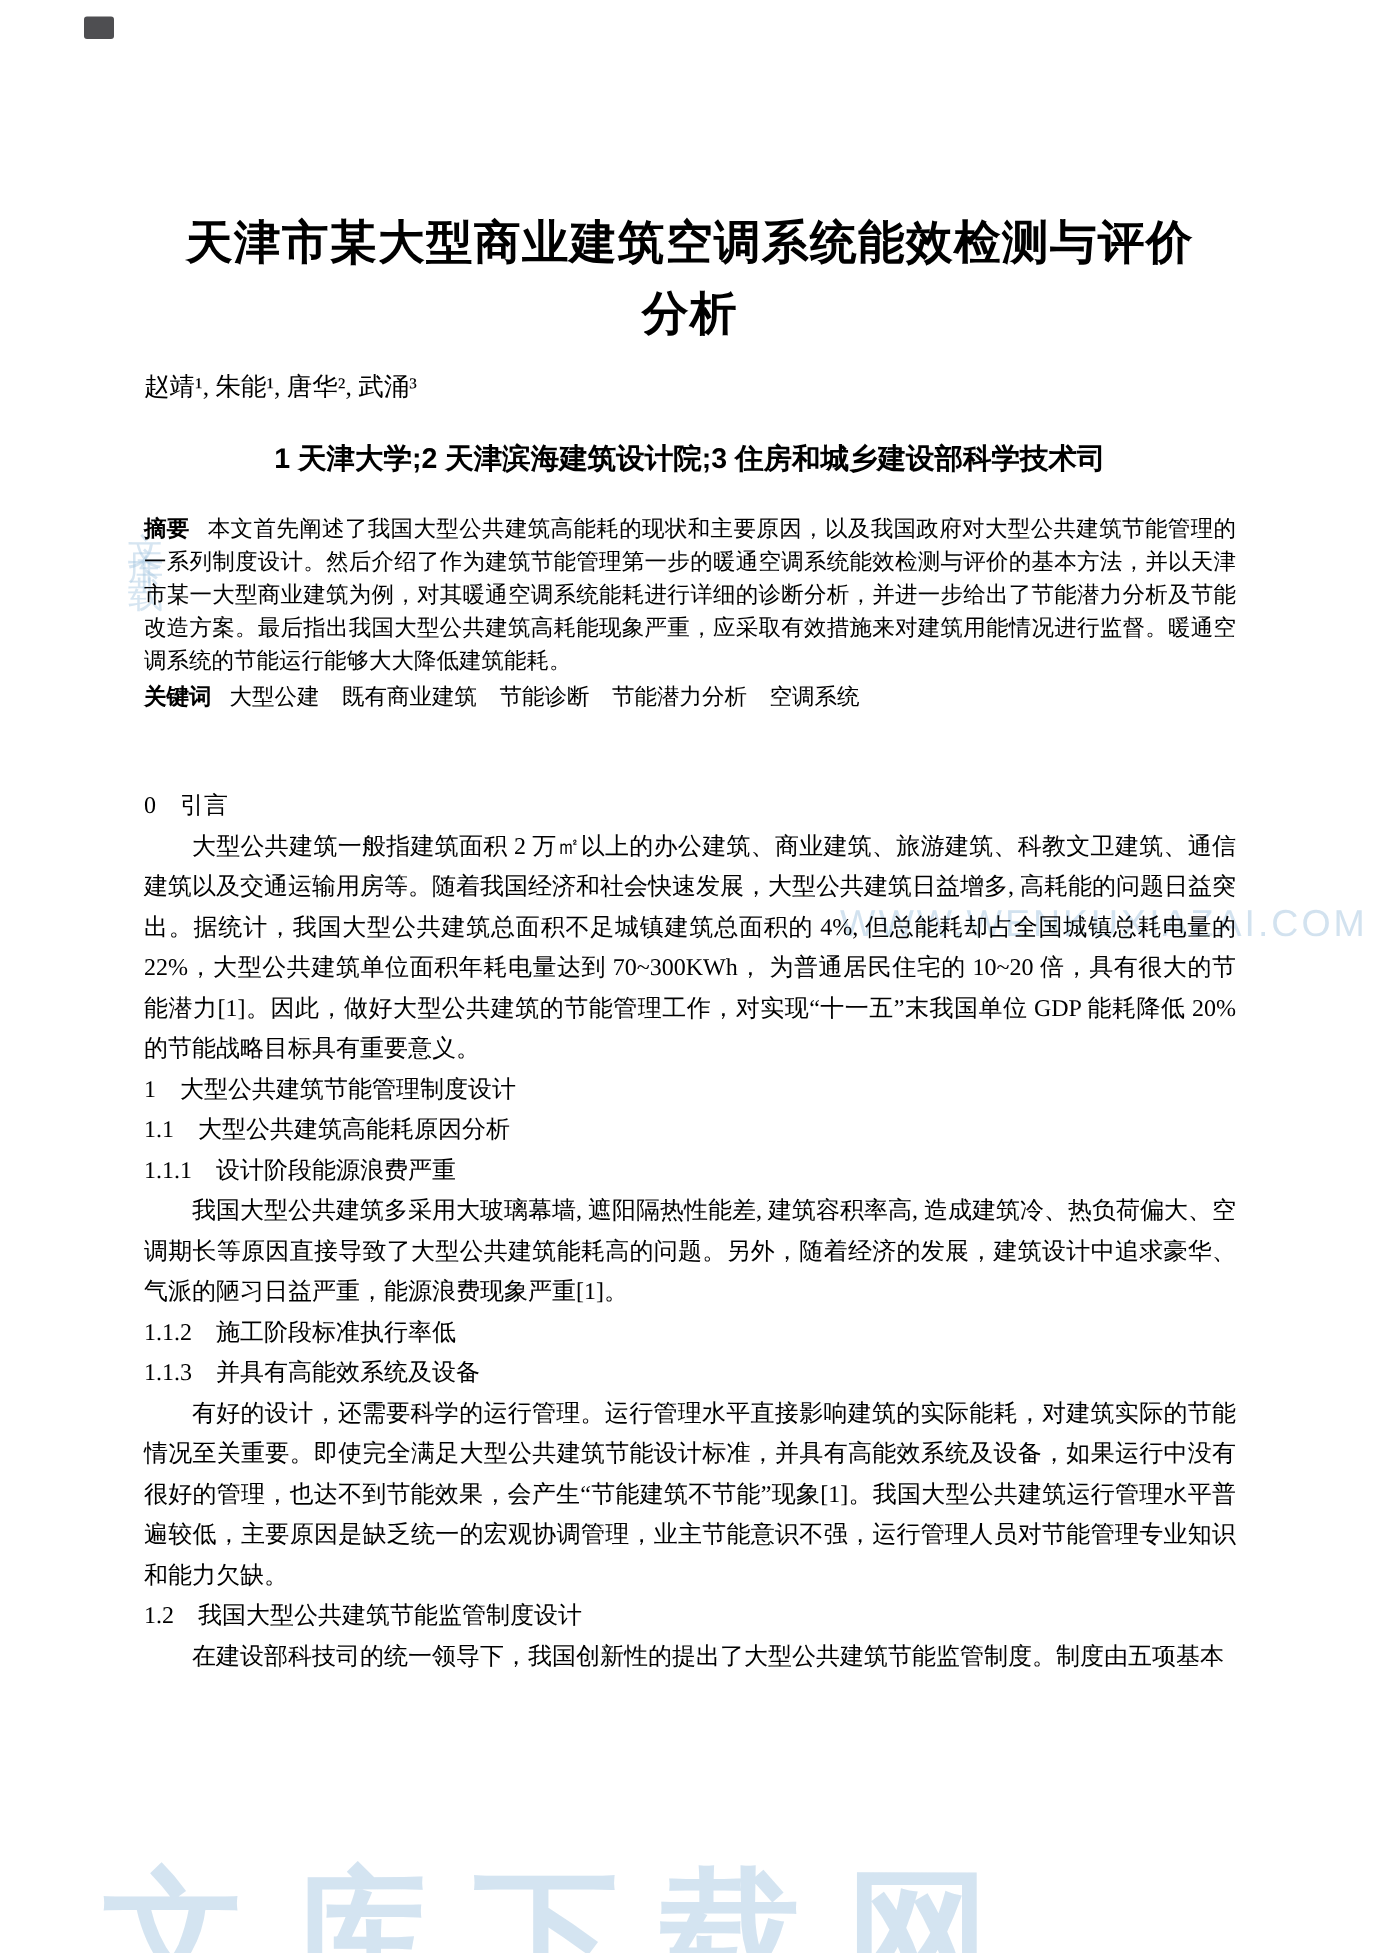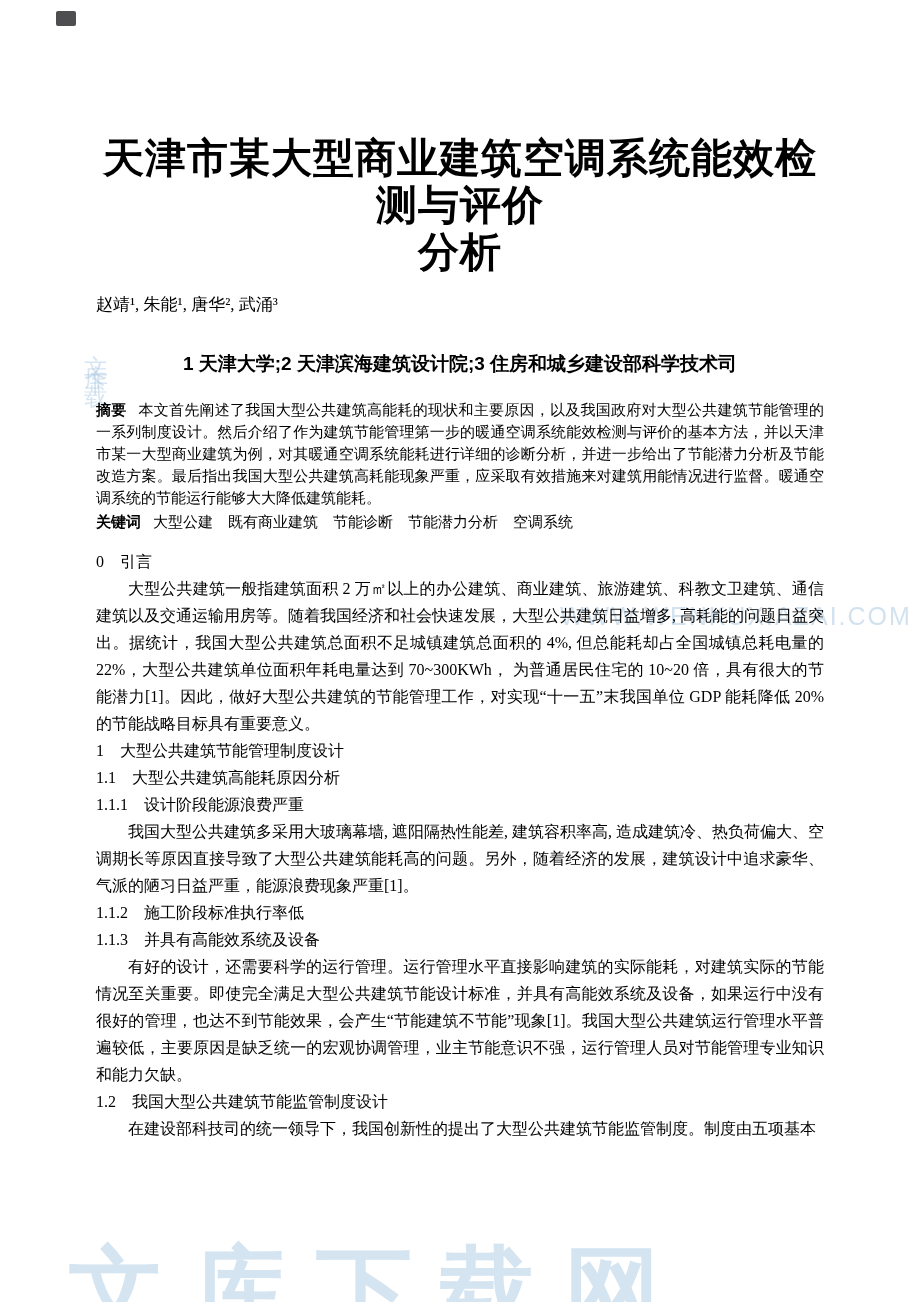--- a/index.html
+++ b/index.html
@@ -26,34 +26,34 @@
     width: 20px;
     height: 15px;
     background: #2f2f33;
     opacity: 0.85;
     border-radius: 2px;
     z-index: 2;
   }
   .title {
     margin-top: 138px;
     text-align: center;
-    font-family: Liberation Mono, monospace;
+    font-family: Liberation Serif, serif;
     font-weight: bold;
-    font-size: 41px;
+    font-size: 31px;
     line-height: 47px;
     letter-spacing: 1px;
   }
   .authors {
     margin-top: 14px;
     text-align: left;
     font-size: 17px;
     line-height: 24px;
   }
   .affiliations {
-    margin-top: 34px;
+    margin-top: 24px;
     text-align: center;
     font-family: "Liberation Sans", "DejaVu Sans", sans-serif;
     font-weight: bold;
     font-size: 19px;
     line-height: 26px;
   }
   .abstract {
     margin-top: 22px;
     font-size: 15px;
     line-height: 22px;
@@ -64,21 +64,21 @@
     font-weight: bold;
     margin-right: 12px;
     text-align: right;
   }
   .keywords {
     margin-top: 2px;
     font-size: 15px;
     line-height: 22px;
   }
   .body-text {
-    margin-top: 15px;
+    margin-top: 48px;
     font-size: 16px;
     line-height: 27px;
   }
   .h-line {
     margin: 0;
     text-align: left;
   }
   .para {
     margin: 0;
     text-indent: 2em;

